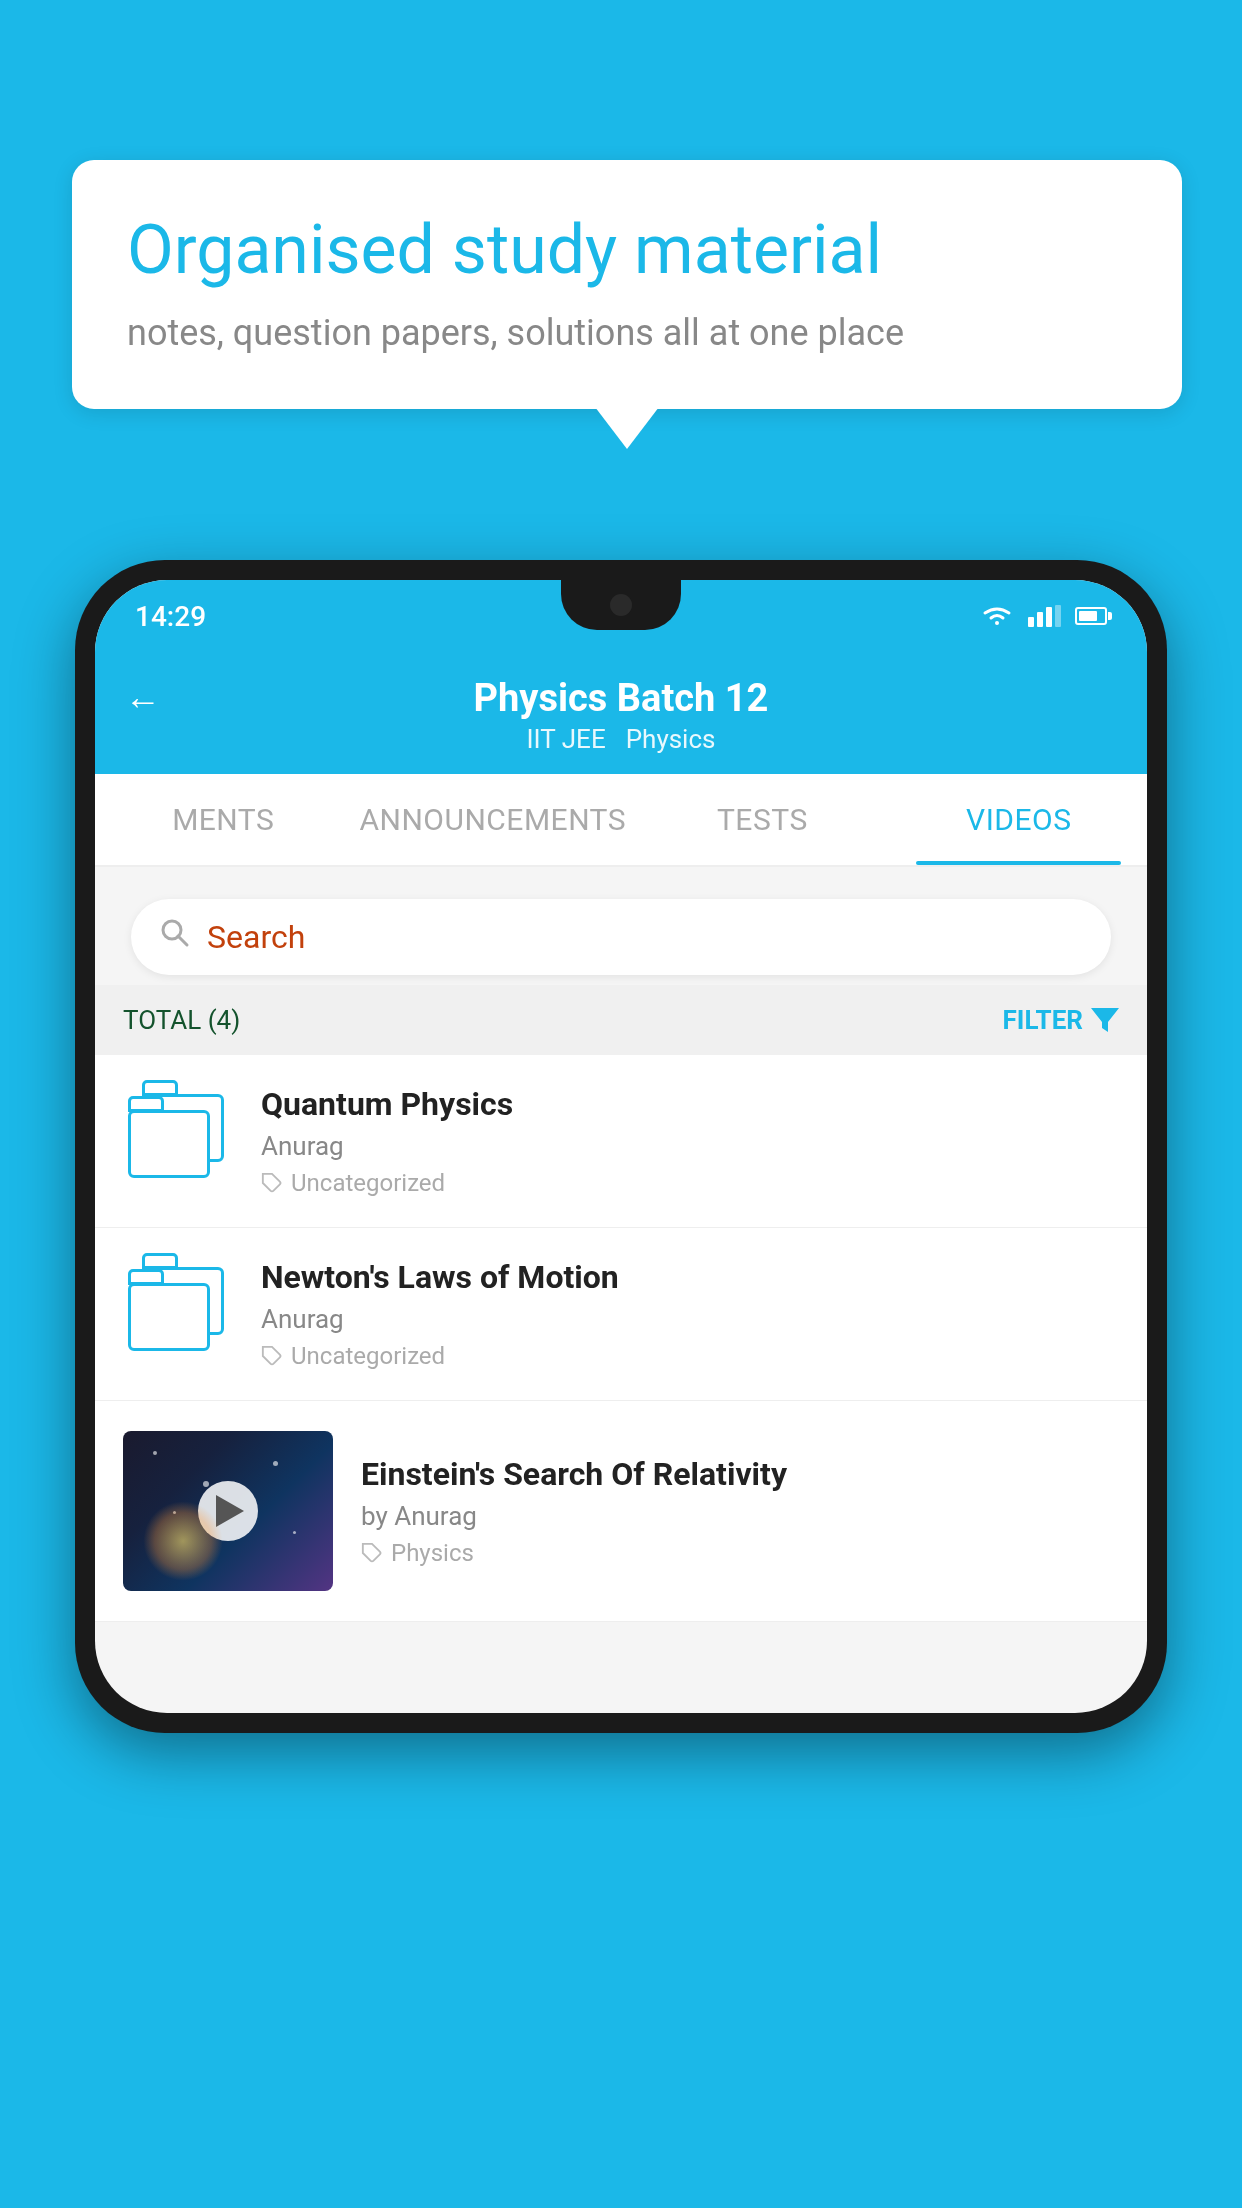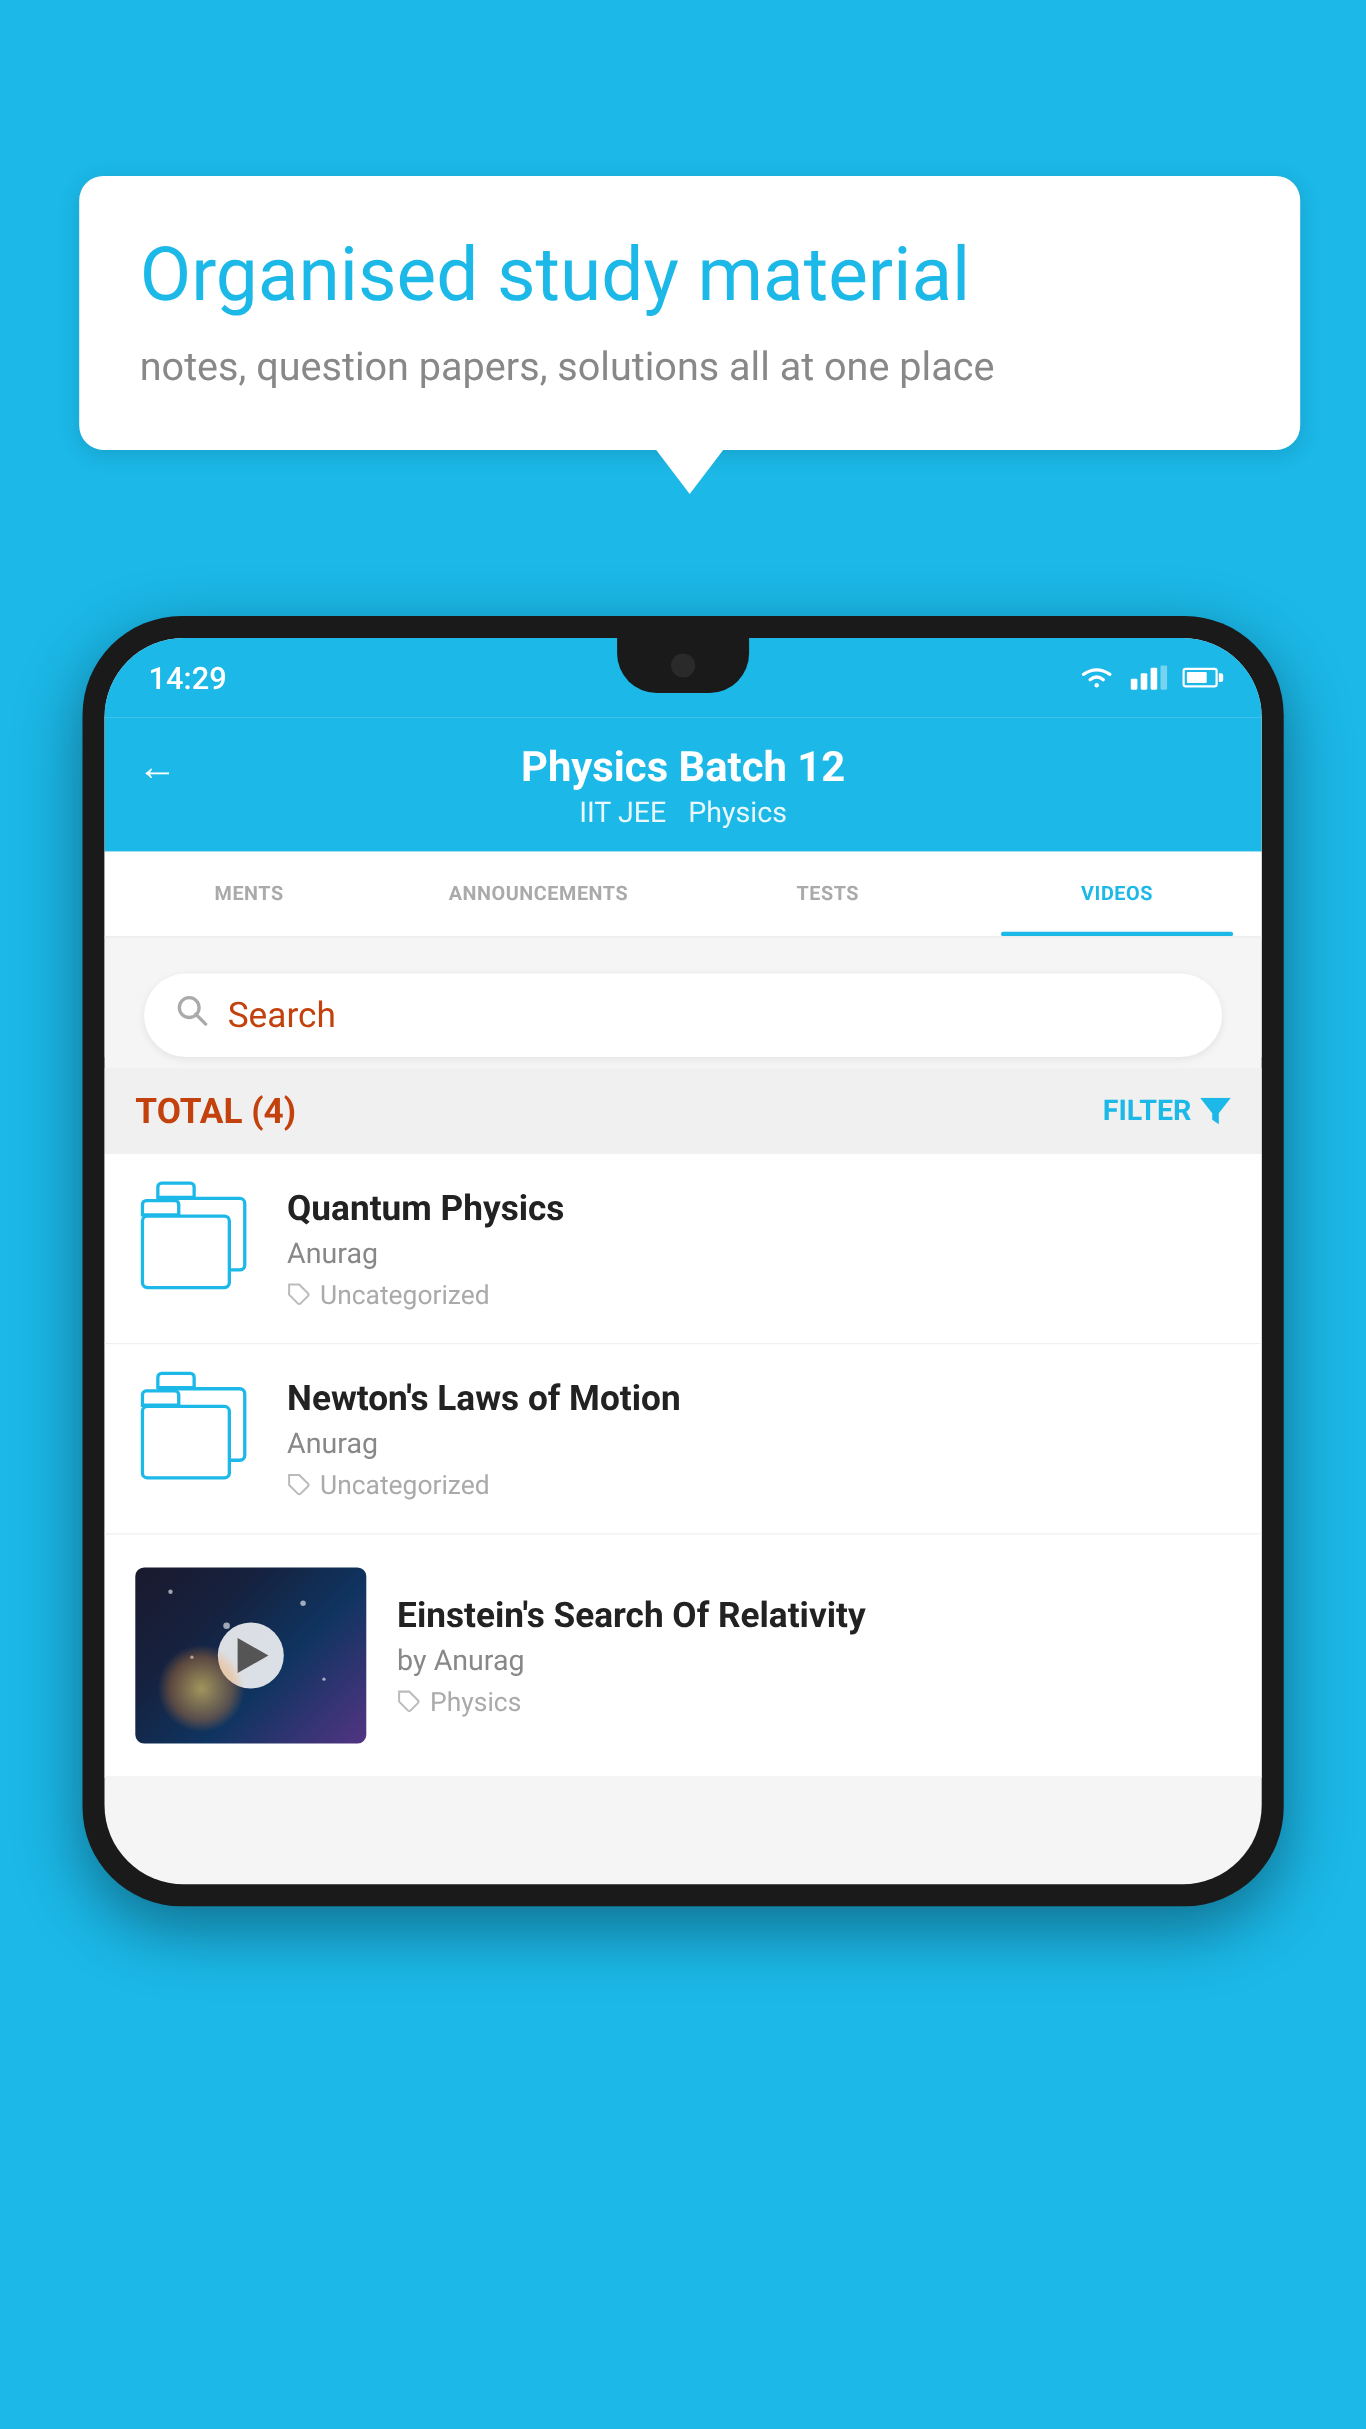--- a/index.html
+++ b/index.html
@@ -169,22 +169,22 @@
       background: white;
       display: flex;
       border-bottom: 2px solid #eee;
       overflow: hidden;
     }
 
     .tab {
       flex: 1;
       text-align: center;
       padding: 28px 8px;
-      font-size: 18px;
-      font-weight: 700;
+      font-size: 30px;
+      font-weight: 400;
       color: #aaa;
       letter-spacing: 0.5px;
       position: relative;
       cursor: pointer;
     }
 
     .tab.active {
       color: #1BB8E8;
     }
 
@@ -225,23 +225,23 @@
     .filter-bar {
       background: #f0f0f0;
       display: flex;
       justify-content: space-between;
       align-items: center;
       padding: 20px 28px;
       margin-top: 10px;
     }
 
     .total-label {
-      font-size: 32px;
-      color: #c2410c;
-      font-weight: 700;
+      font-size: 26px;
+      color: #14532d;
+      font-weight: 400;
     }
 
     .filter-btn {
       display: flex;
       align-items: center;
       gap: 8px;
       color: #1BB8E8;
       font-size: 26px;
       font-weight: 700;
       cursor: pointer;

